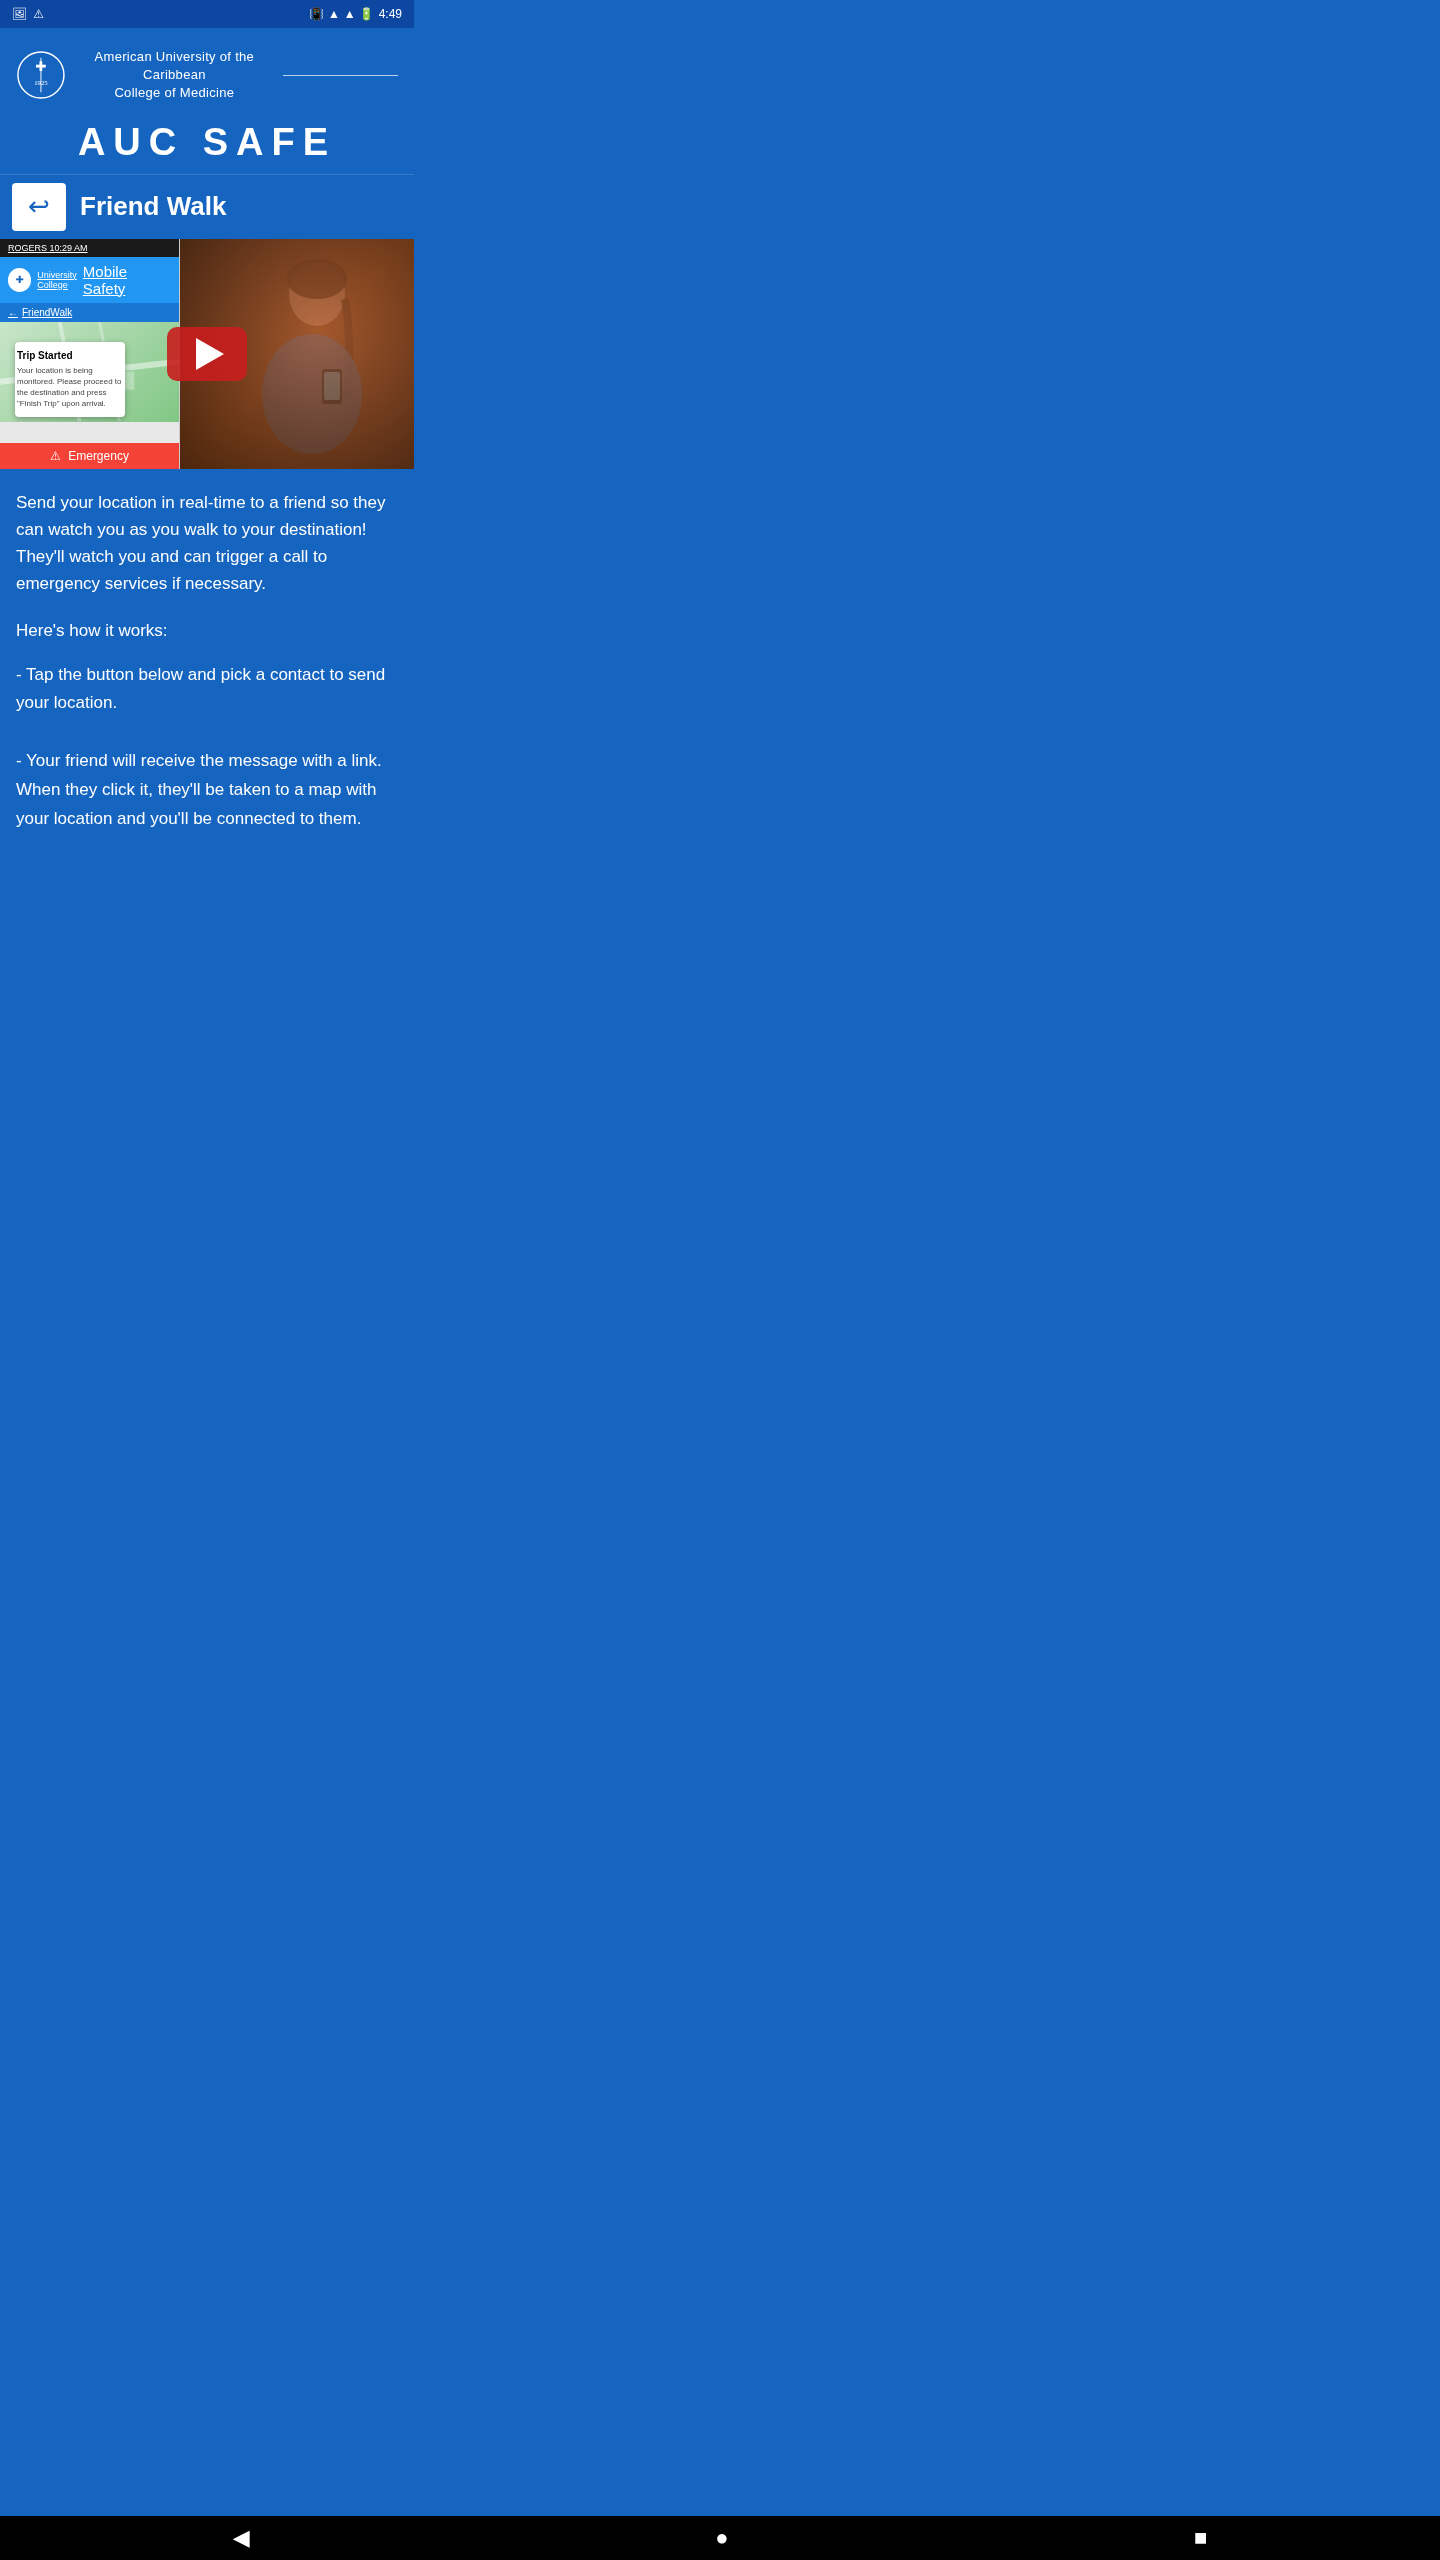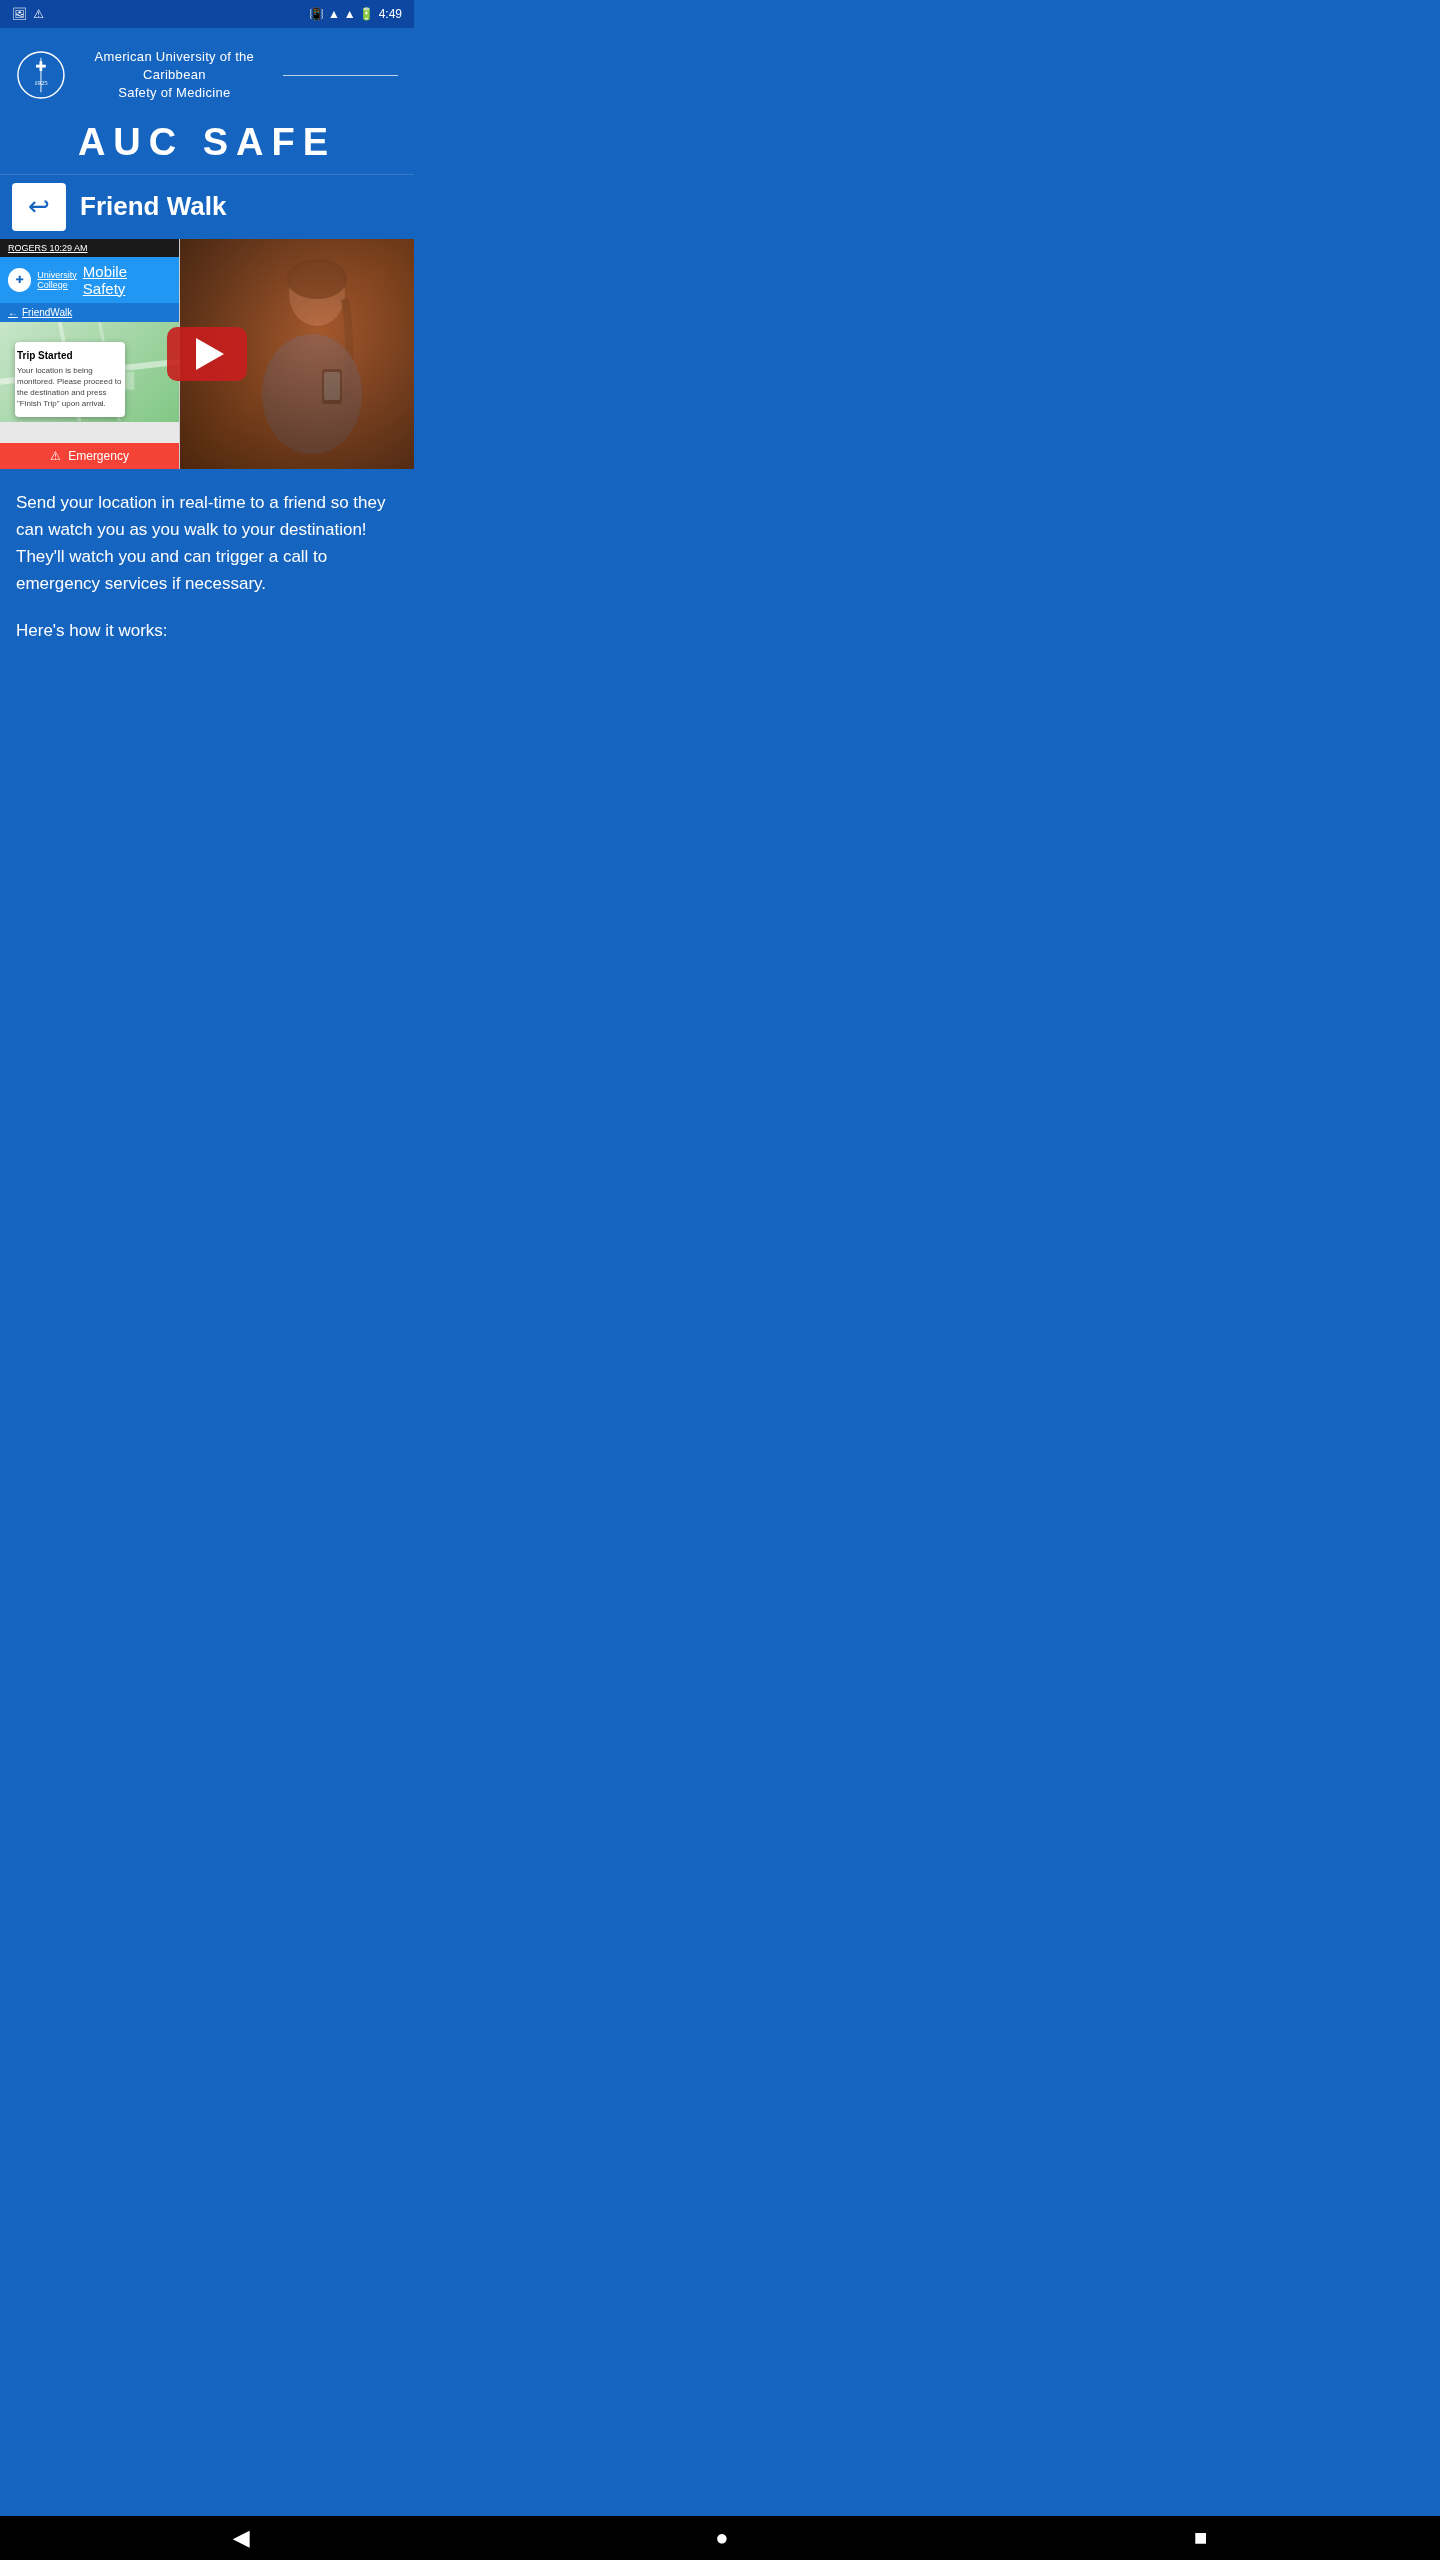--- a/index.html
+++ b/index.html
@@ -338,21 +338,21 @@
     <svg class="emblem-svg" viewBox="0 0 52 52" xmlns="http://www.w3.org/2000/svg">
       <circle cx="26" cy="26" r="24" fill="none" stroke="white" stroke-width="1.5"></circle>
       <text x="26" y="22" text-anchor="middle" fill="white" font-size="14" font-family="serif">✚</text>
       <text x="26" y="36" text-anchor="middle" fill="white" font-size="7" font-family="serif">1925</text>
 
       <line x1="26" y1="8" x2="26" y2="44" stroke="white" stroke-width="1"></line>
     </svg>
 
     <div class="university-name">
       <span>American University of the Caribbean</span><br>
-      <span>Safety of Medicine</span>
+      <span>College of Medicine</span>
     </div>
     <div class="divider-line"></div>
   </div>
 
   <div class="app-title">AUC SAFE</div>
 </div>
 
 <div class="page-header">
   <button class="back-button">
     <span class="back-arrow">↩</span>
@@ -426,19 +426,23 @@
     <div class="play-button">
       <div class="play-triangle"></div>
     </div>
 
   </div>
 </div>
 
 <div class="content-area">
   <p class="description-text">Send your location in real-time to a friend so they can watch you as you walk to your destination! They'll watch you and can trigger a call to emergency services if necessary.</p>
   <p class="how-it-works">Here's how it works:</p>
+  <p class="steps-text">
+    - Tap the button below and pick a contact to send your location.<br><br>
+    - Your friend will receive the message with a link. When they click it, they'll be taken to a map with your location and you'll be connected to them.
+  </p>
 </div>
 
 <div class="bottom-nav">
   <span class="nav-icon">◀</span>
   <span class="nav-icon">●</span>
   <span class="nav-icon">■</span>
 </div>
 
 </body></html>

